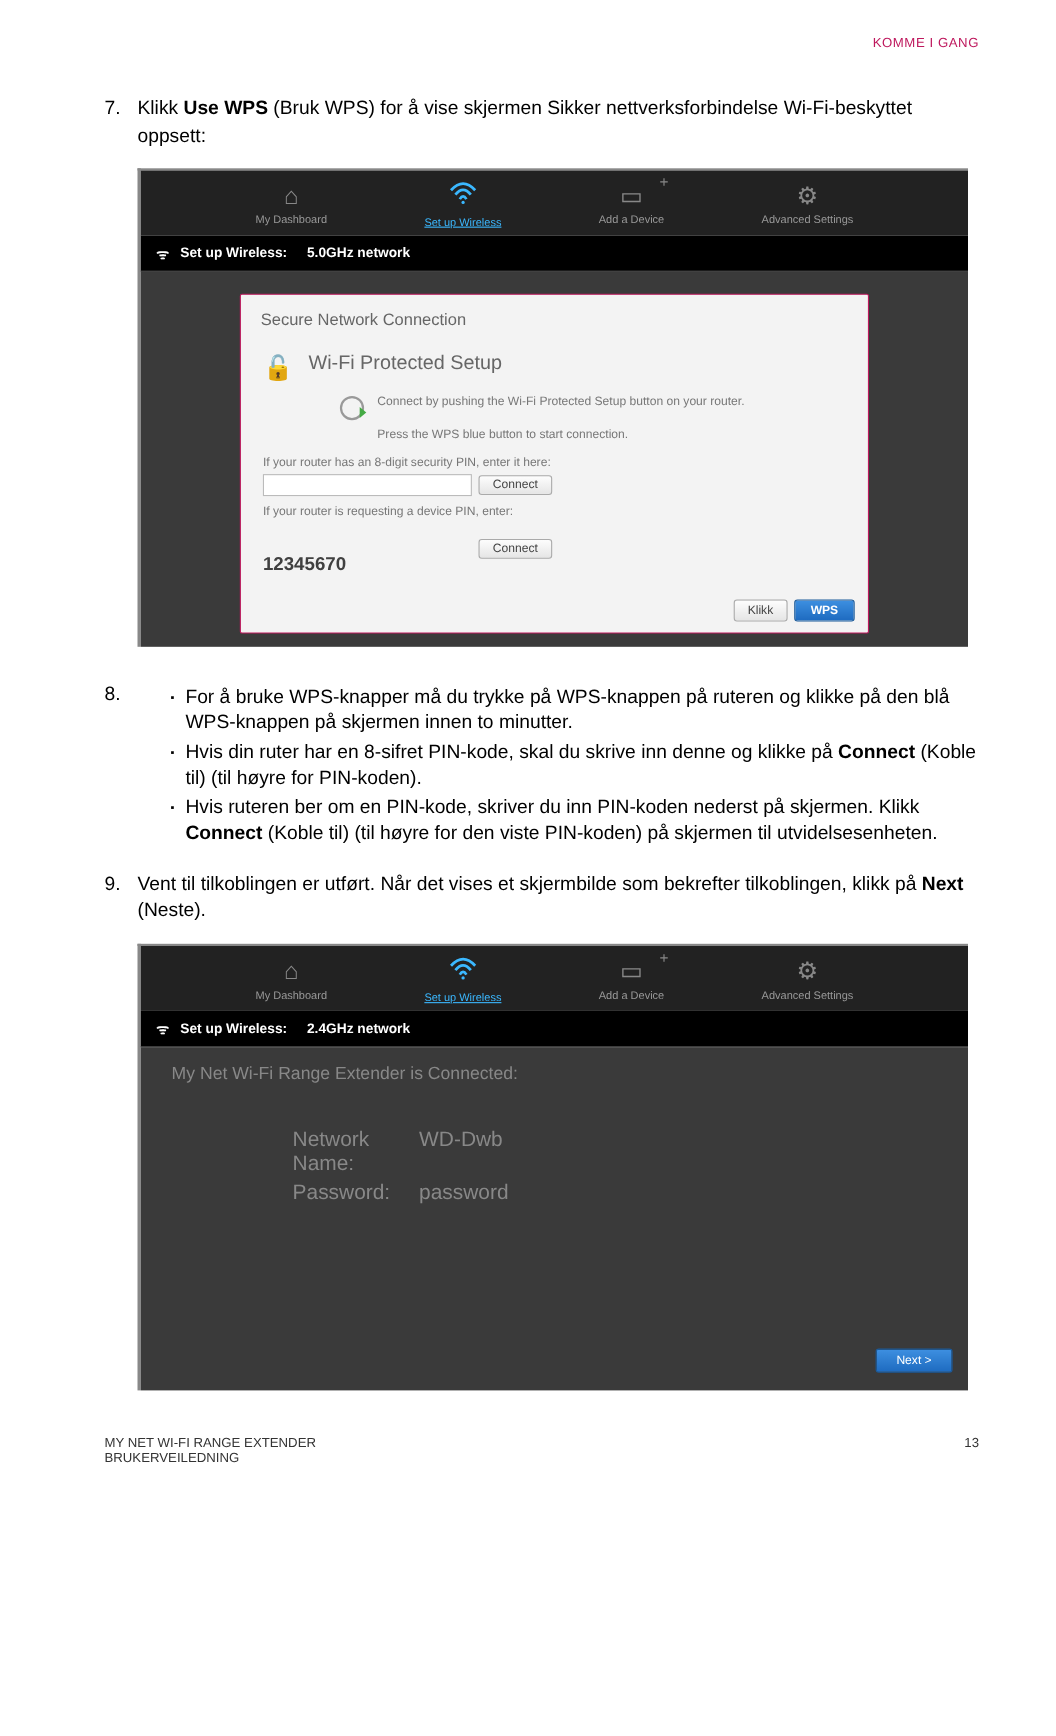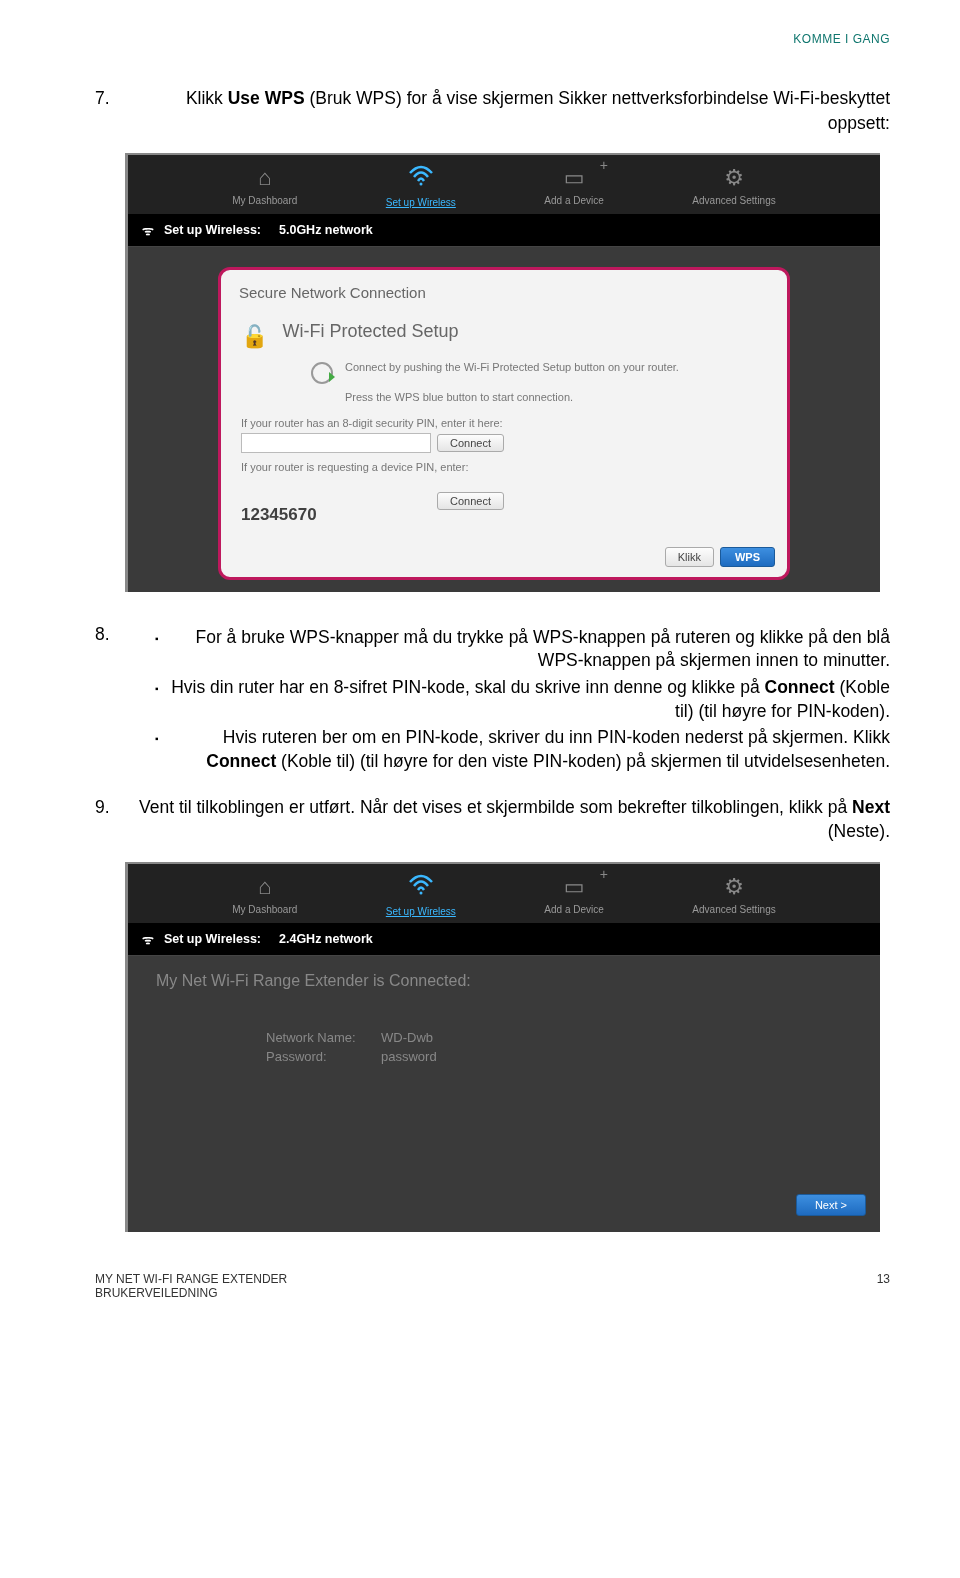--- a/index.html
+++ b/index.html
@@ -11,35 +11,34 @@
   }
   .page {
     padding: 32px 70px 40px 95px;
   }
   .page-header {
     text-align: right;
     font-size: 12px;
     font-weight: normal;
     letter-spacing: 0.5px;
     margin-bottom: 40px;
-    color: #0f766e;
+    color: #be185d;
   }
   .step {
     display: flex;
     font-size: 17.5px;
     line-height: 1.4;
     margin-bottom: 18px;
   }
   .step-num {
     min-width: 30px;
     font-family: Arial, sans-serif;
   }
   .step-body {
     flex: 1;
-    text-align: right;
   }
   .bold { font-weight: bold; }
   .bullets {
     margin: 4px 0 0 30px;
   }
   .bullet {
     display: flex;
     margin-bottom: 3px;
     font-size: 17.5px;
     line-height: 1.35;
@@ -90,22 +89,22 @@
     align-items: center;
     gap: 10px;
   }
   .subhead .wifi-ic { font-size: 13px; }
   .panel-area {
     background: #3a3a3a;
     padding: 20px 90px 12px 90px;
   }
   .card {
     background: #f3f3f3;
-    border: 3px solid #be185d;
-    border-radius: 12px;
+    border: 1px solid #be185d;
+    border-radius: 2px;
   }
   .card-title {
     font-size: 15px;
     color: #666;
     padding: 14px 18px 12px;
   }
   .wps-row {
     display: flex;
     align-items: flex-start;
     gap: 14px;
@@ -210,21 +209,21 @@
   .shot2 .panel-area {
     padding: 16px 14px 16px 28px;
   }
   .connected-text {
     font-size: 16px;
     color: #888;
     margin-bottom: 40px;
   }
   .kv {
     margin-left: 110px;
-    font-size: 13px;
+    font-size: 19px;
     color: #888;
   }
   .kv-row { display: flex; margin-bottom: 4px; }
   .kv-label { width: 115px; }
   .big-gap { height: 110px; }
   .next-row {
     display: flex;
     justify-content: flex-end;
     margin-top: 16px;
   }

